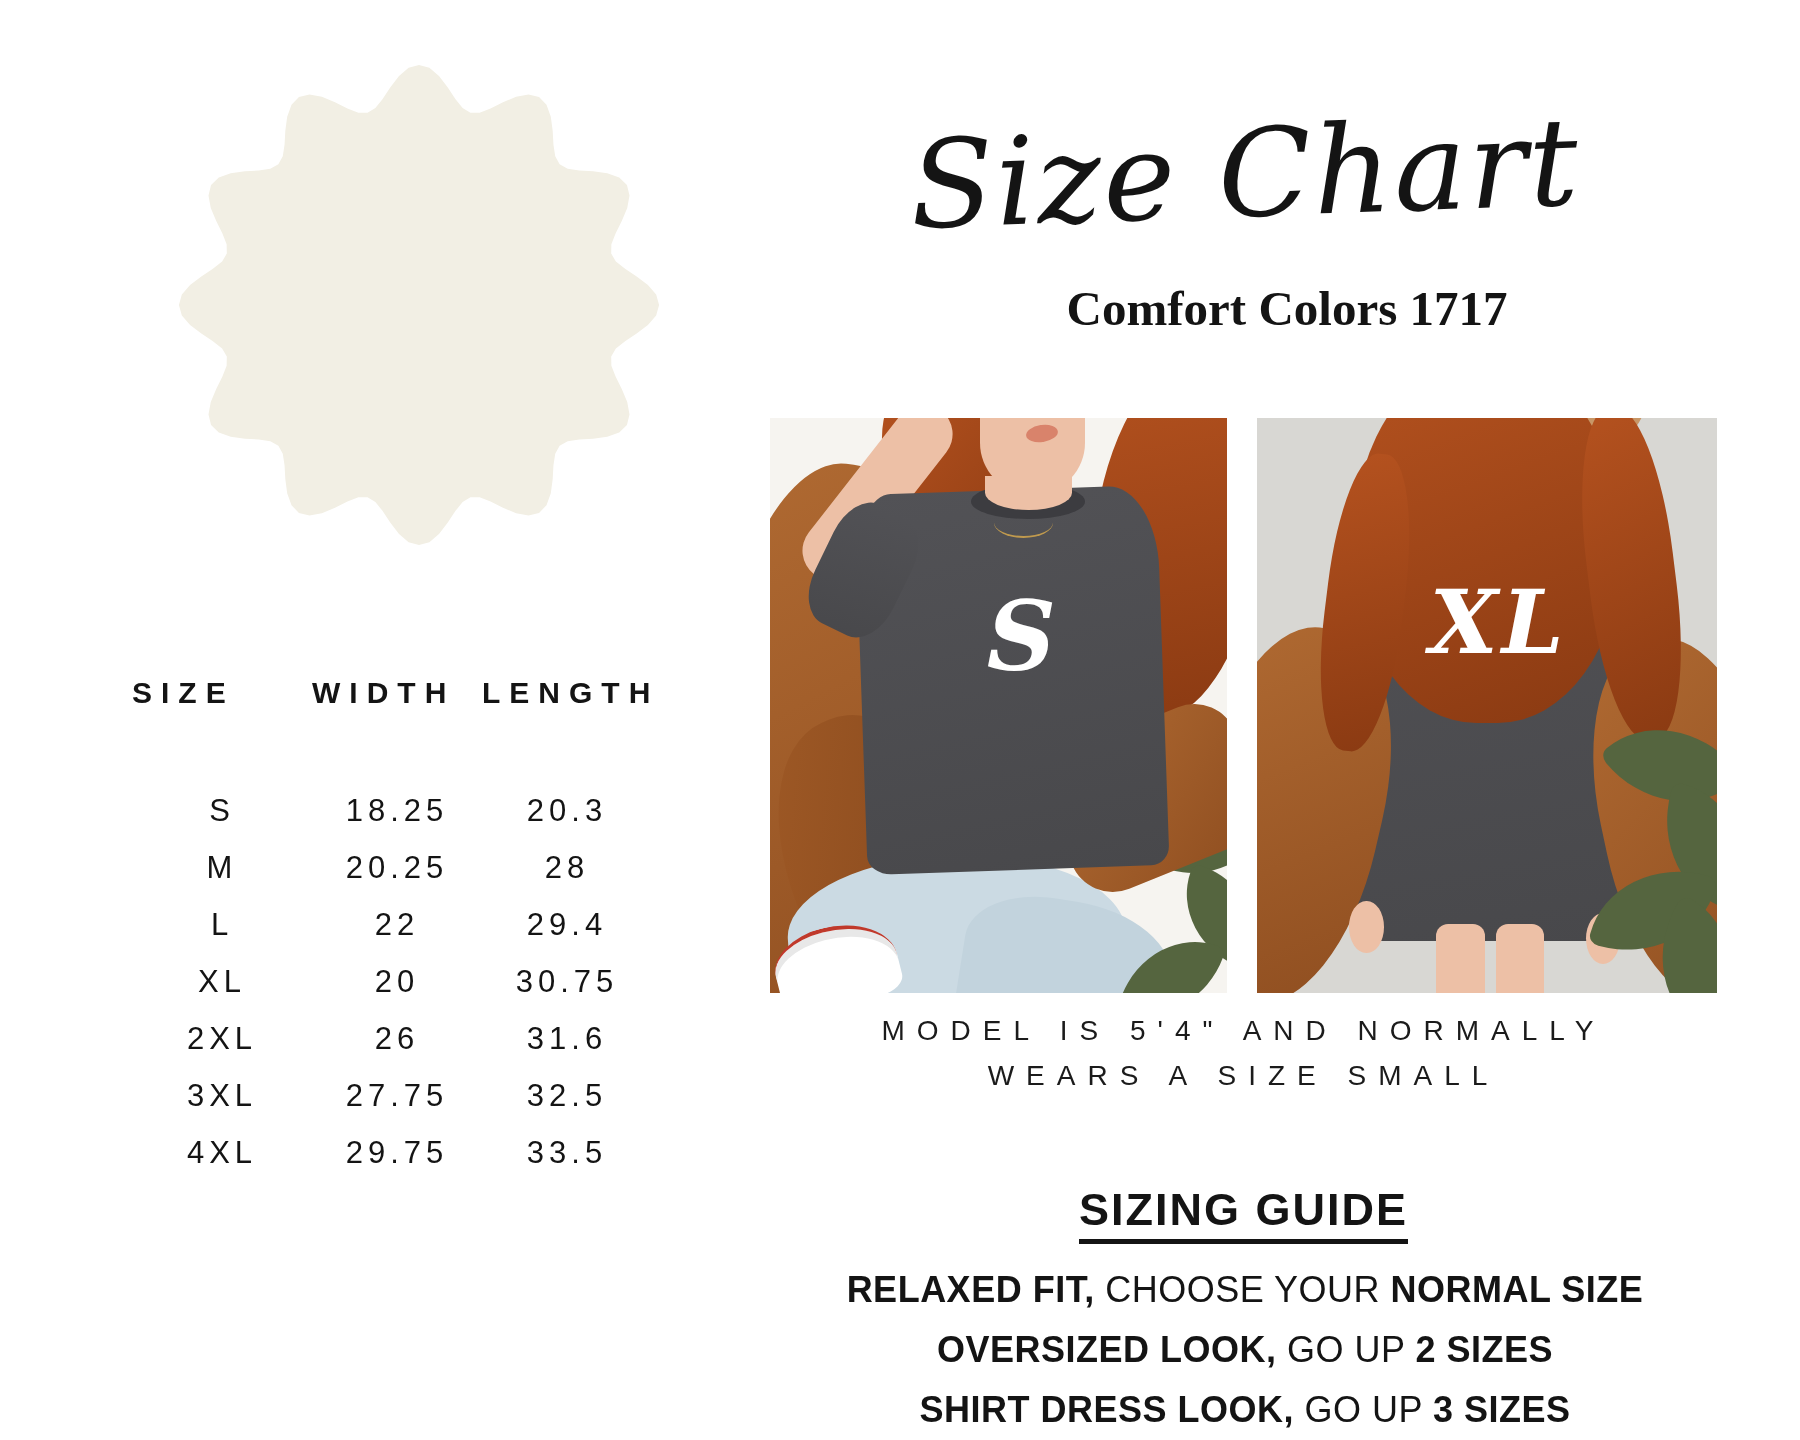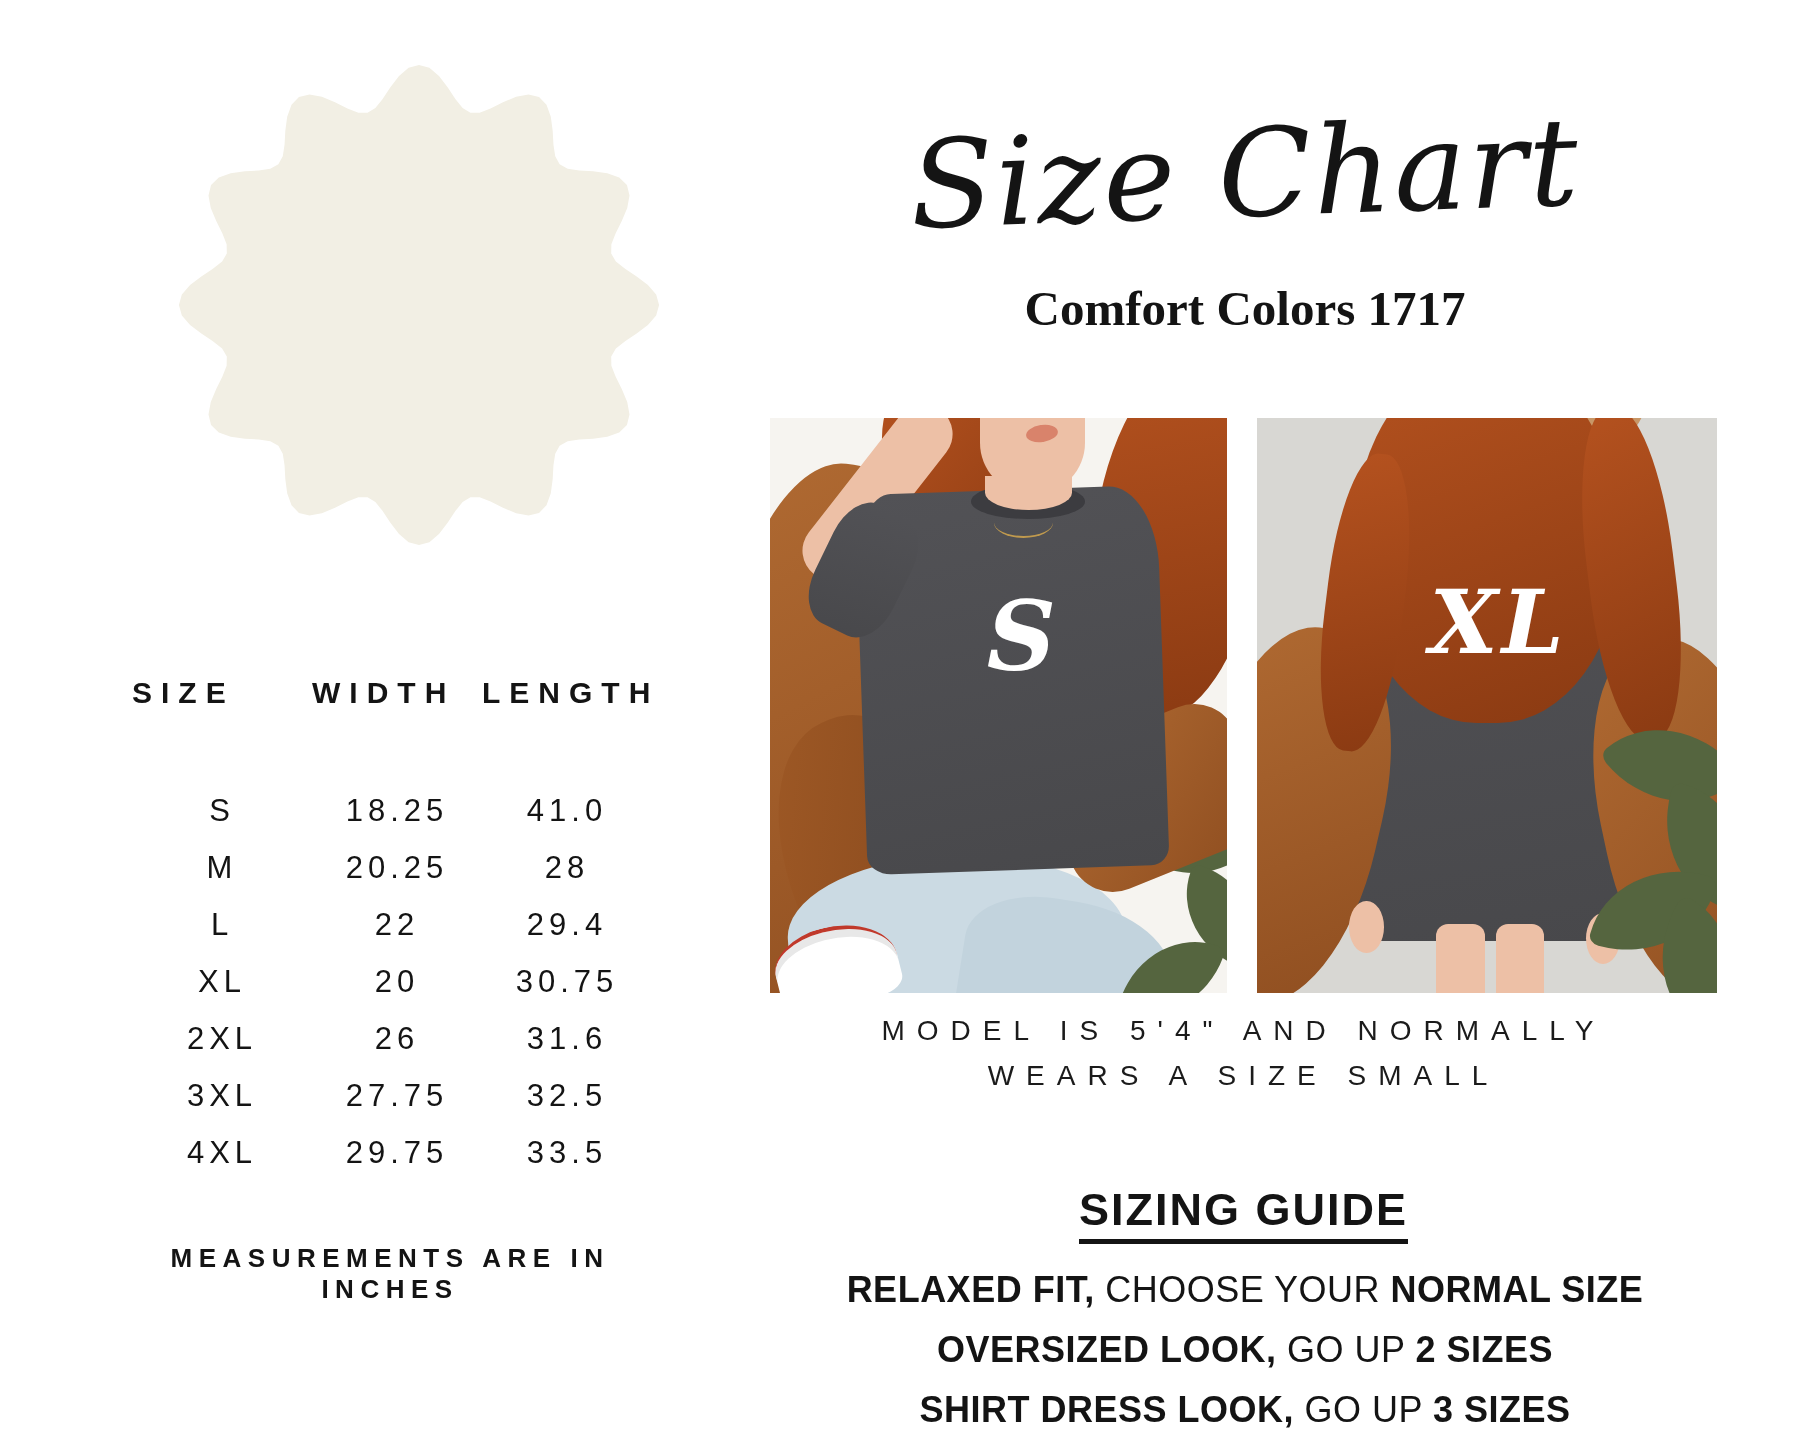--- a/index.html
+++ b/index.html
@@ -16,21 +16,21 @@
   .t-head{font-weight:700;font-size:30px;letter-spacing:9px;font-stretch:condensed;height:40px;line-height:34px;}
   .t-row-grid{display:grid;grid-template-columns:180px 170px 170px;text-align:center;margin-top:66px;}
   .t-cell{font-size:31px;letter-spacing:5px;font-stretch:condensed;height:57px;line-height:57px;font-weight:500;}
   .footnote{position:absolute;left:130px;top:1243px;width:520px;text-align:center;
             font-weight:700;font-size:26px;letter-spacing:6.5px;font-stretch:condensed;}
 
   
   .title-script{position:absolute;left:880px;top:62px;width:730px;height:225px;text-align:center;
                 font-family:"DejaVu Serif",serif;font-style:italic;font-weight:400;font-size:122px;
                 line-height:225px;transform:rotate(-2deg);letter-spacing:2px;}
-  .title-sub{position:absolute;left:950px;top:280px;width:590px;text-align:center;
+  .title-sub{position:absolute;left:992px;top:280px;width:590px;text-align:center;
              font-family:"Liberation Serif",serif;font-weight:700;font-size:49px;letter-spacing:0px;}
 
   
   .photo{position:absolute;top:418px;height:575px;overflow:hidden;}
   .photo-s{left:770px;width:457px;background:var(--photo1-bg,#F6F4F0);}
   .photo-xl{left:1257px;width:460px;background:var(--photo2-bg,#D8D7D3);}
   .photo *{position:absolute;}
 
   .skin{background:var(--skin,#EDC0A6);}
   .rust{background:linear-gradient(145deg,var(--rust-jacket,#B06A32),#8F4E20);}
@@ -112,42 +112,41 @@
 
   <div class="table-wrap">
     <div class="t-grid">
       <div class="t-head">SIZE</div>
       <div class="t-head">WIDTH</div>
       <div class="t-head">LENGTH</div>
     </div>
     <div class="t-row-grid">
       <div class="t-cell">S</div>
       <div class="t-cell">18.25</div>
-      <div class="t-cell">41.0</div>
+      <div class="t-cell">20.3</div>
       <div class="t-cell">M</div>
       <div class="t-cell">20.25</div>
       <div class="t-cell">28</div>
       <div class="t-cell">L</div>
       <div class="t-cell">22</div>
       <div class="t-cell">29.4</div>
       <div class="t-cell">XL</div>
       <div class="t-cell">20</div>
       <div class="t-cell">30.75</div>
       <div class="t-cell">2XL</div>
       <div class="t-cell">26</div>
       <div class="t-cell">31.6</div>
       <div class="t-cell">3XL</div>
       <div class="t-cell">27.75</div>
       <div class="t-cell">32.5</div>
       <div class="t-cell">4XL</div>
       <div class="t-cell">29.75</div>
       <div class="t-cell">33.5</div>
     </div>
   </div>
-  <div class="footnote">MEASUREMENTS ARE IN INCHES</div>
 
   <div class="title-script">Size Chart</div>
   <div class="title-sub">Comfort Colors 1717</div>
 
   <div class="photo photo-s">
     <div class="p1-jacket-main rust"></div>
     <div class="p1-jacket-fold rust"></div>
     <div class="p1-hair-right hairc"></div>
     <div class="p1-hair-left hairc"></div>
     <div class="p1-arm skin"></div>

